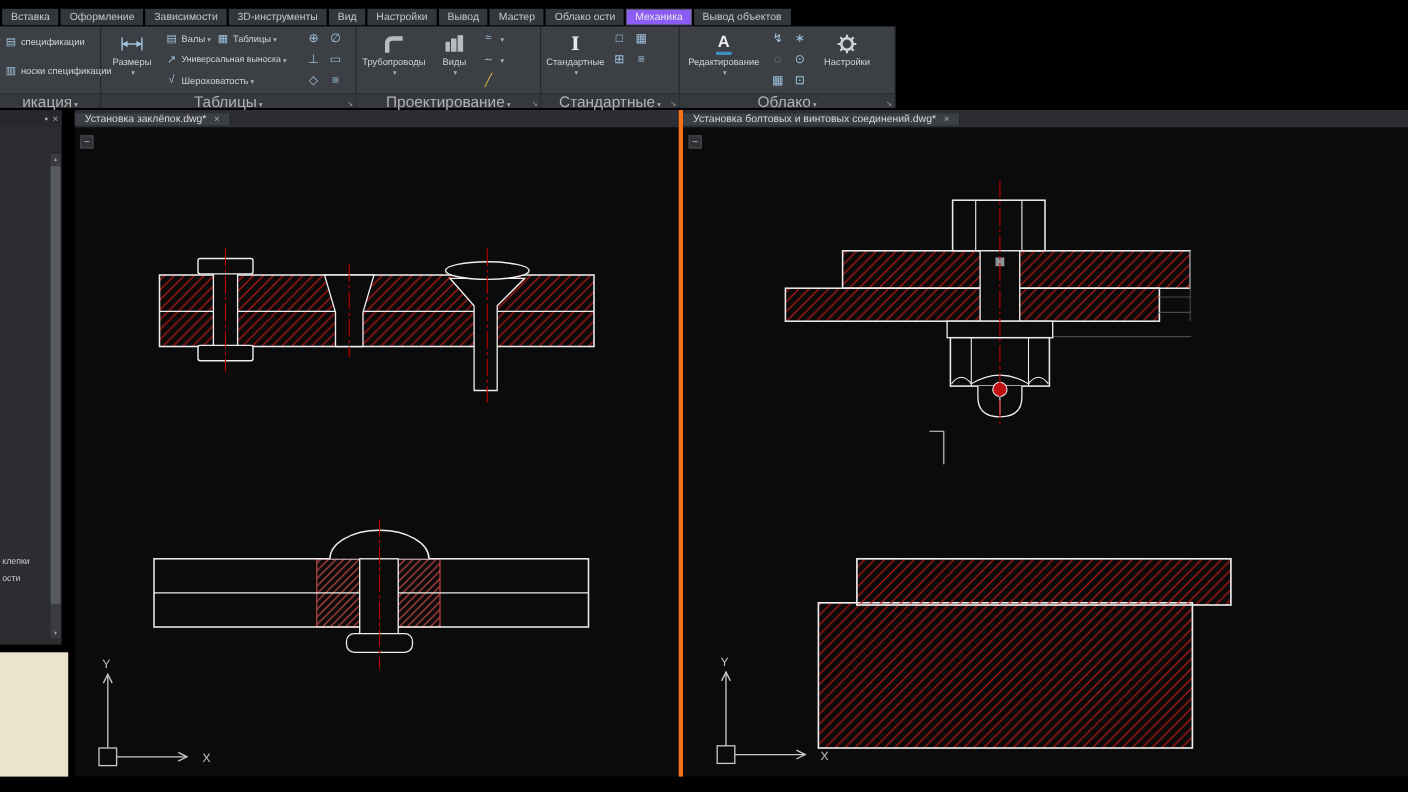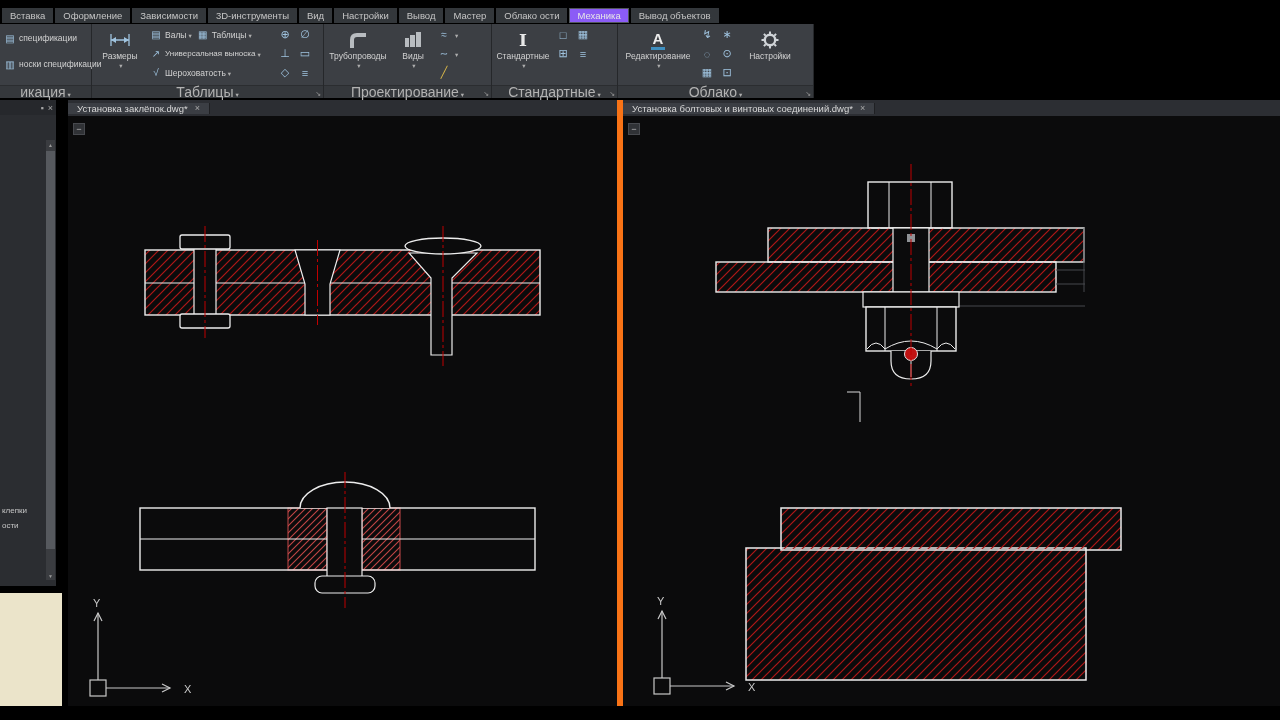--- a/index.html
+++ b/index.html
@@ -36,21 +36,21 @@
   .sb-item{position:absolute;font-size:8px;color:#c6c6c6;left:2px;white-space:nowrap}
   .sb-scroll{position:absolute;right:1px;top:40px;height:440px;width:9px;background:#3a3c40}
   .sb-arrow{height:9px;display:flex;align-items:center;justify-content:center;font-size:5px;color:#9a9a9a}
   .sb-thumb{position:absolute;left:0;top:11px;width:9px;height:398px;background:#56595e}
   .sb-arrow.down{position:absolute;bottom:0;width:9px}
   .palette-cream{position:absolute;left:0;top:593px;width:62px;height:113px;background:#ebe4ca}
 
   
   .window{position:absolute;top:100px}
   .win-left{left:68px;width:549px;height:606px}
-  .win-right{left:617px;width:663px;height:606px;border-left:6px solid #f97316}
+  .win-right{left:617px;width:663px;height:606px;border-left:4px solid #f97316}
   .tabbar{height:16px;background:#2c2e33;display:flex;align-items:center}
   .doctab{display:flex;align-items:center;gap:7px;background:#3b3e44;color:#d8d8d8;font-size:9.5px;padding:0 9px;border-right:1px solid #1f2023;white-space:nowrap}
   .doctab .x{color:#a8a8a8;font-size:9px}
   .canvas{position:relative;width:100%;height:590px;background:#0b0b0c;overflow:hidden}
   .vpctl{position:absolute;left:5px;top:7px;width:12px;height:12px;background:#303236;border:1px solid #47494e;color:#c0c0c0;font-size:9px;line-height:10px;text-align:center;z-index:2}
   svg.draw{position:absolute;left:0;top:0}
 </style>
 </head>
 <body>
 

